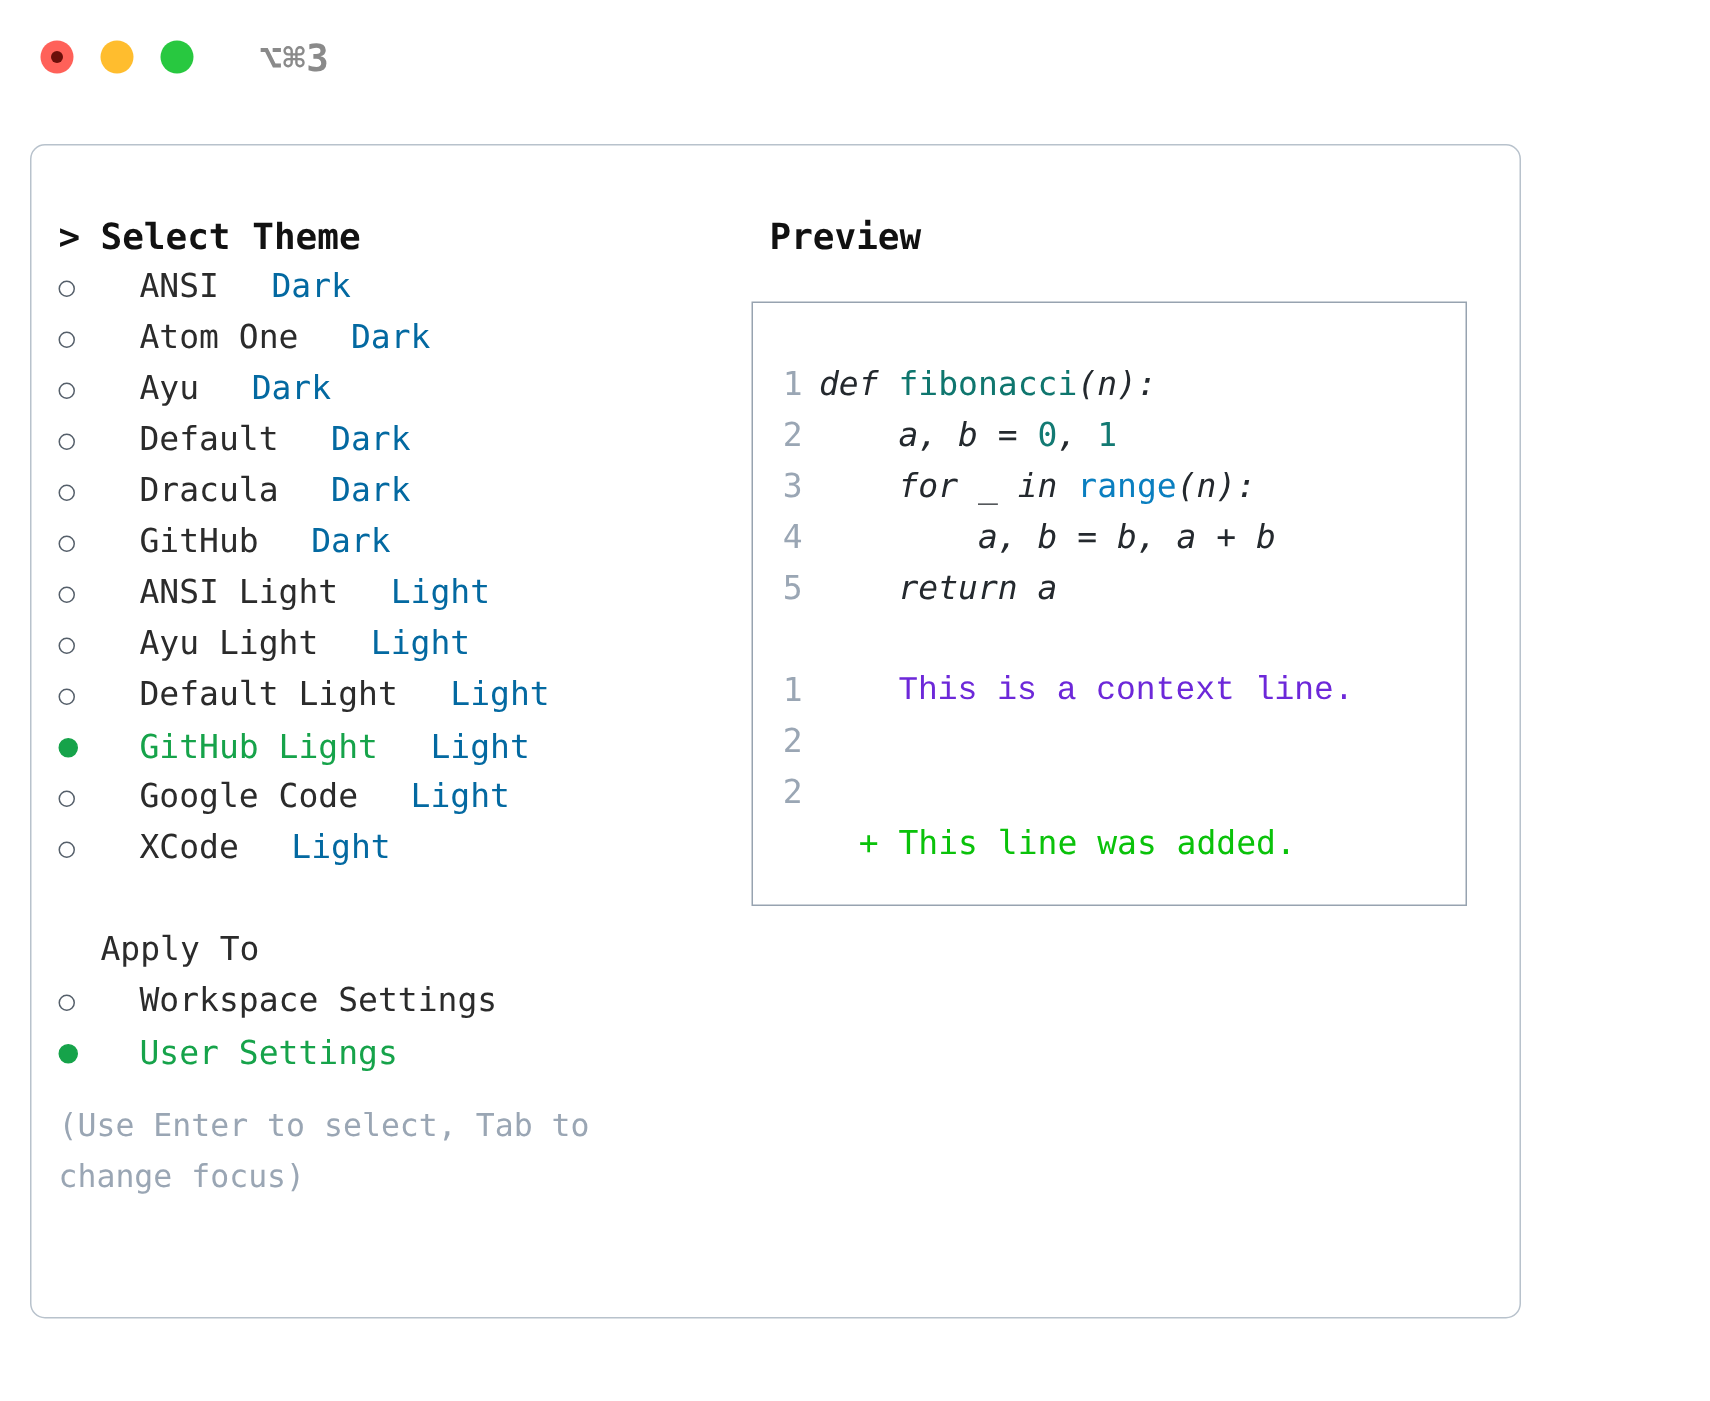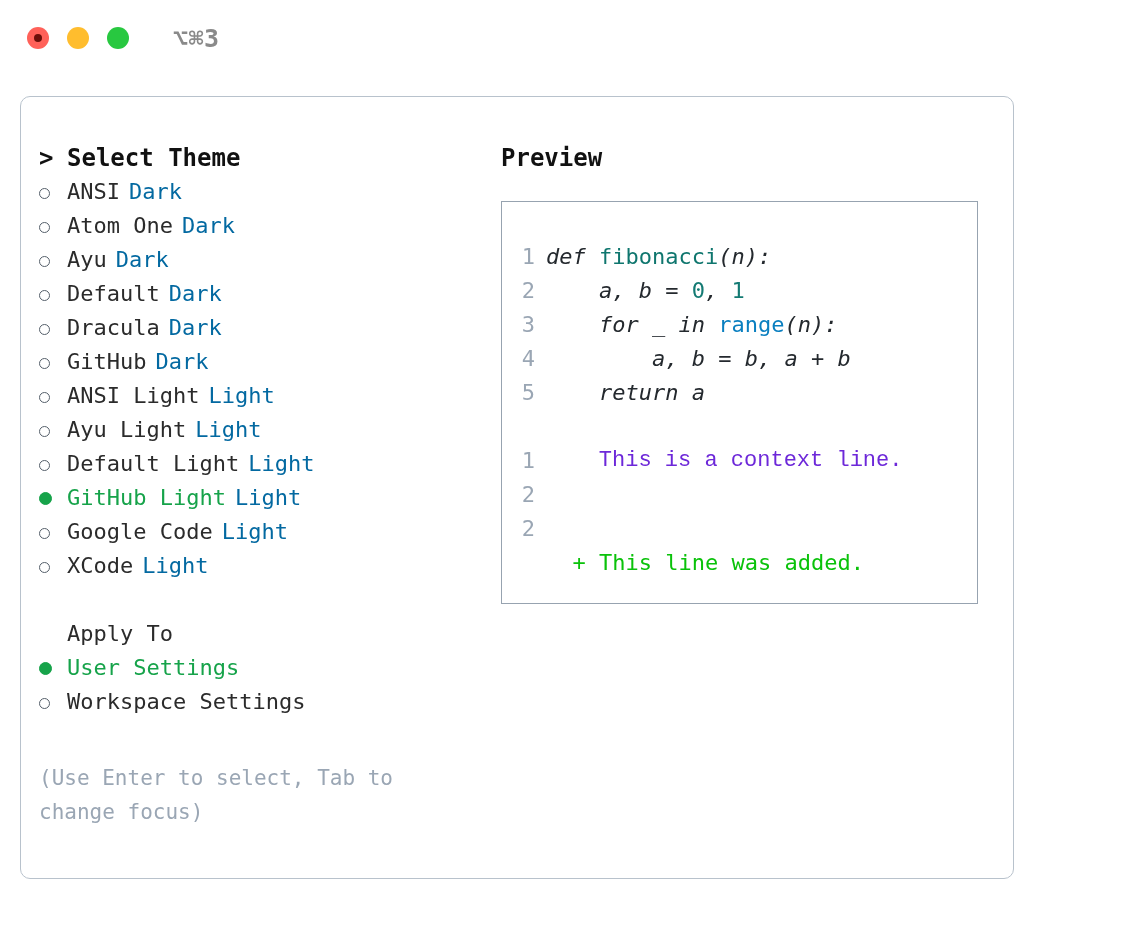--- a/index.html
+++ b/index.html
@@ -75,20 +75,21 @@
   .caret { width:28px; flex:none; }
 
   .row {
     display:flex;
     align-items:baseline;
     height:34px;
     line-height:34px;
     font-size:22px;
     color:#2b2b2b;
     white-space:nowrap;
+    gap:26px;
   }
   .bullet {
     width:28px; flex:none;
     display:flex; align-items:center; justify-content:flex-start;
     height:34px;
   }
   .dot {
     width:11px; height:11px; border-radius:50%;
     border:1.6px solid #555f6a; background:transparent;
     display:inline-block;
@@ -104,34 +105,35 @@
   .spacer-lg { height:34px; }
 
   .apply-title {
     font-size:22px;
     color:#2b2b2b;
     height:34px; line-height:34px;
     padding-left:28px;
   }
 
   .hint {
-    margin-top:42px;
+    margin-top:14px;
     font-size:21px;
     line-height:34px;
     color:#9aa6b4;
     max-width:410px;
   }
 
   
   .preview-title {
     font-size:24px;
     font-weight:700;
     color:#111111;
     height:34px; line-height:34px;
     margin-bottom:26px;
+    margin-left:12px;
   }
   .preview-box {
     width:477px;
     height:403px;
     border:1.5px solid #97a3b0;
     background:#ffffff;
     padding:38px 0 0 0;
   }
   .code { font-size:22px; line-height:34px; }
   .cline { display:flex; white-space:pre; }
@@ -260,31 +262,31 @@
               <span class="label">XCode</span>
               <span class="variant">Light</span>
             </div>
           </div>
 
         <div class="spacer-lg"></div>
 
         <div class="apply-title">Apply To</div>
 
         <div id="apply-list">
+            <div class="row">
+              <span class="bullet">
+                <span class="dot"></span>
+              </span>
+              <span class="label">Workspace Settings</span>
+            </div>
             <div class="row selected">
               <span class="bullet">
                 <span class="dot"></span>
               </span>
               <span class="label">User Settings</span>
-            </div>
-            <div class="row">
-              <span class="bullet">
-                <span class="dot"></span>
-              </span>
-              <span class="label">Workspace Settings</span>
             </div>
           </div>
 
         <div class="hint">(Use Enter to select, Tab to change focus)</div>
       </div>
 
       <div class="col-right">
         <div class="preview-title">Preview</div>
 
         <div class="preview-box">

